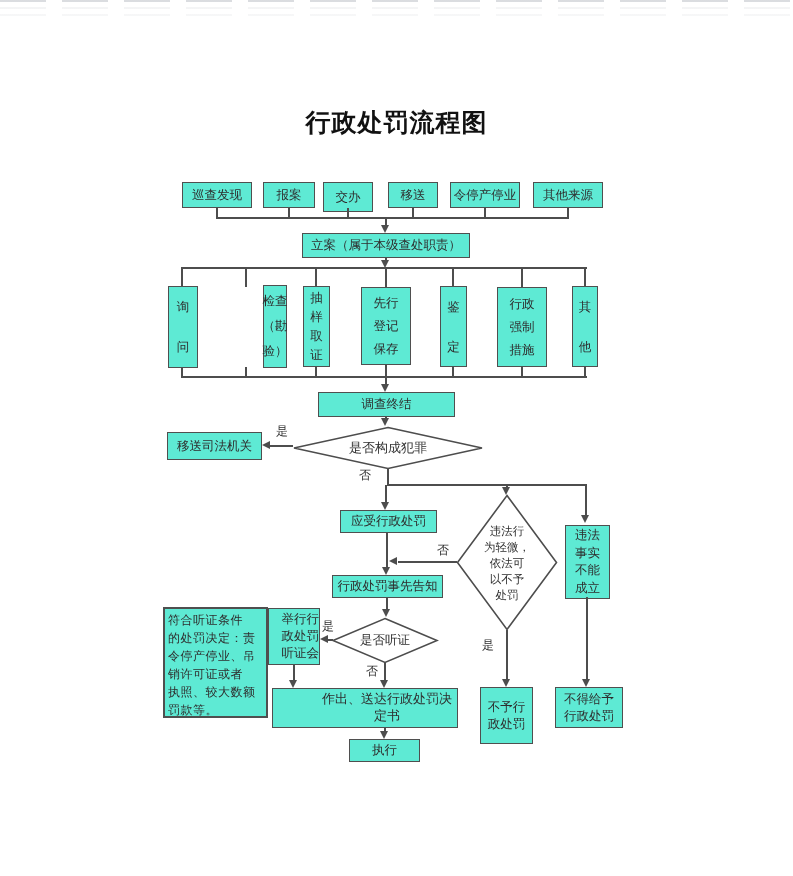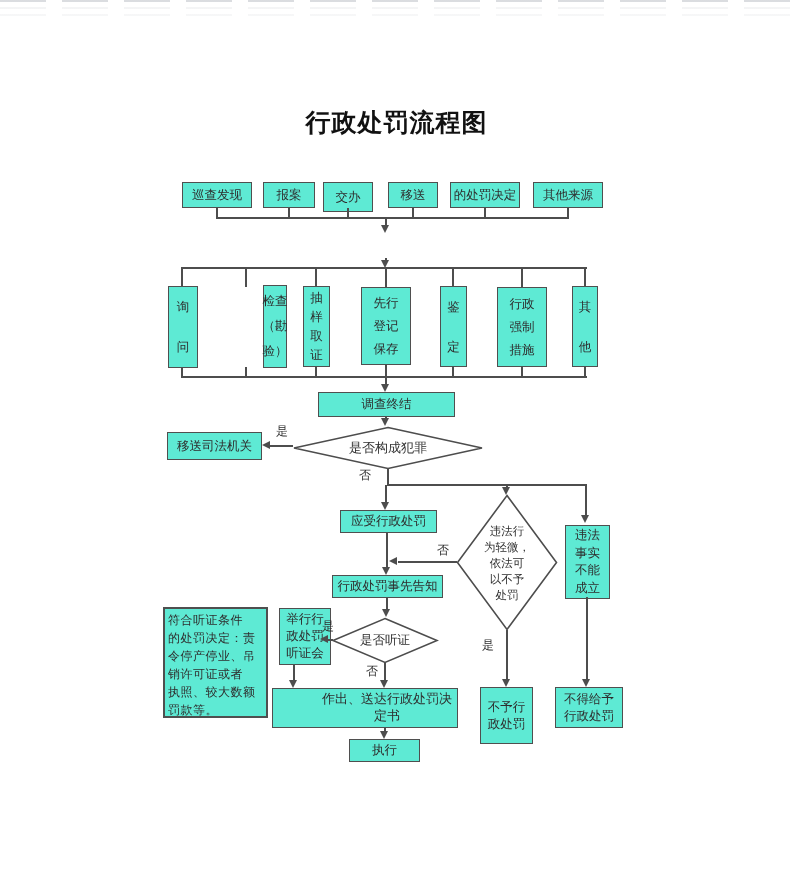--- a/index.html
+++ b/index.html
@@ -40,33 +40,34 @@
   <div class="artifact" style="top:0;opacity:.5;"></div>
   <div class="artifact" style="top:7px;opacity:.15;"></div>
   <div class="artifact" style="top:14px;opacity:.12;"></div>
 
   <div id="title">行政处罚流程图</div>
 
   <div class="box" style="left:182px;top:182px;width:70px;height:26px;"><span>巡查发现</span></div>
   <div class="box" style="left:263px;top:182px;width:52px;height:26px;"><span>报案</span></div>
   <div class="box" style="left:323px;top:182px;width:50px;height:30px;"><span>交办</span></div>
   <div class="box" style="left:388px;top:182px;width:50px;height:26px;"><span>移送</span></div>
-  <div class="box" style="left:450px;top:182px;width:70px;height:26px;"><span>的处罚决定</span></div>
+  <div class="box" style="left:450px;top:182px;width:70px;height:26px;"><span>令停产停业</span></div>
   <div class="box" style="left:533px;top:182px;width:70px;height:26px;"><span>其他来源</span></div>
 
   <div class="vl" style="left:216px;top:208px;height:10px;"></div>
   <div class="vl" style="left:288px;top:208px;height:10px;"></div>
   <div class="vl" style="left:347px;top:208px;height:10px;"></div>
   <div class="vl" style="left:412px;top:208px;height:10px;"></div>
   <div class="vl" style="left:484px;top:208px;height:10px;"></div>
   <div class="vl" style="left:567px;top:208px;height:10px;"></div>
   <div class="hl" style="left:216px;top:217px;width:353px;"></div>
   <div class="vl" style="left:385px;top:218px;height:8px;"></div>
   <div class="arr-d" style="left:381px;top:225px;"></div>
 
+  <div class="box" style="left:302px;top:233px;width:168px;height:25px;"><span>立案（属于本级查处职责）</span></div>
   <div class="vl" style="left:385px;top:258px;height:4px;"></div>
   <div class="arr-d" style="left:381px;top:260px;"></div>
 
   <div class="hl" style="left:181px;top:267px;width:406px;"></div>
   <div class="vl" style="left:181px;top:268px;height:19px;"></div>
   <div class="vl" style="left:245px;top:268px;height:19px;"></div>
   <div class="vl" style="left:315px;top:268px;height:19px;"></div>
   <div class="vl" style="left:385px;top:268px;height:19px;"></div>
   <div class="vl" style="left:452px;top:268px;height:19px;"></div>
   <div class="vl" style="left:521px;top:268px;height:19px;"></div>
@@ -155,21 +156,21 @@
   <div class="vl" style="left:386px;top:598px;height:12px;"></div>
   <div class="arr-d" style="left:382px;top:609px;"></div>
 
   <div class="box note" style="left:163px;top:607px;width:105px;height:111px;"><span>符合听证条件
 的处罚决定：责
 令停产停业、吊
 销许可证或者
 执照、较大数额
 罚款等。</span></div>
 
-  <div class="box lh17" style="left:279px;top:608px;width:52px;height:57px;"><span>举行行
+  <div class="box lh17" style="left:268px;top:608px;width:52px;height:57px;justify-content:flex-end;"><span>举行行
 政处罚
 听证会</span></div>
 
   <div class="diamond" style="left:331px;top:617px;width:108px;height:47px;">
     <svg width="108" height="47">
         <polygon points="54,1.5 106,23.5 54,45.5 2,23.5" fill="#ffffff" stroke="#4d4d4d" stroke-width="1.6"></polygon>
       </svg>
     <div class="dlabel" style="font-size:12.5px;">是否听证</div>
   </div>
   <div class="hl" style="left:328px;top:639px;width:5px;"></div>

